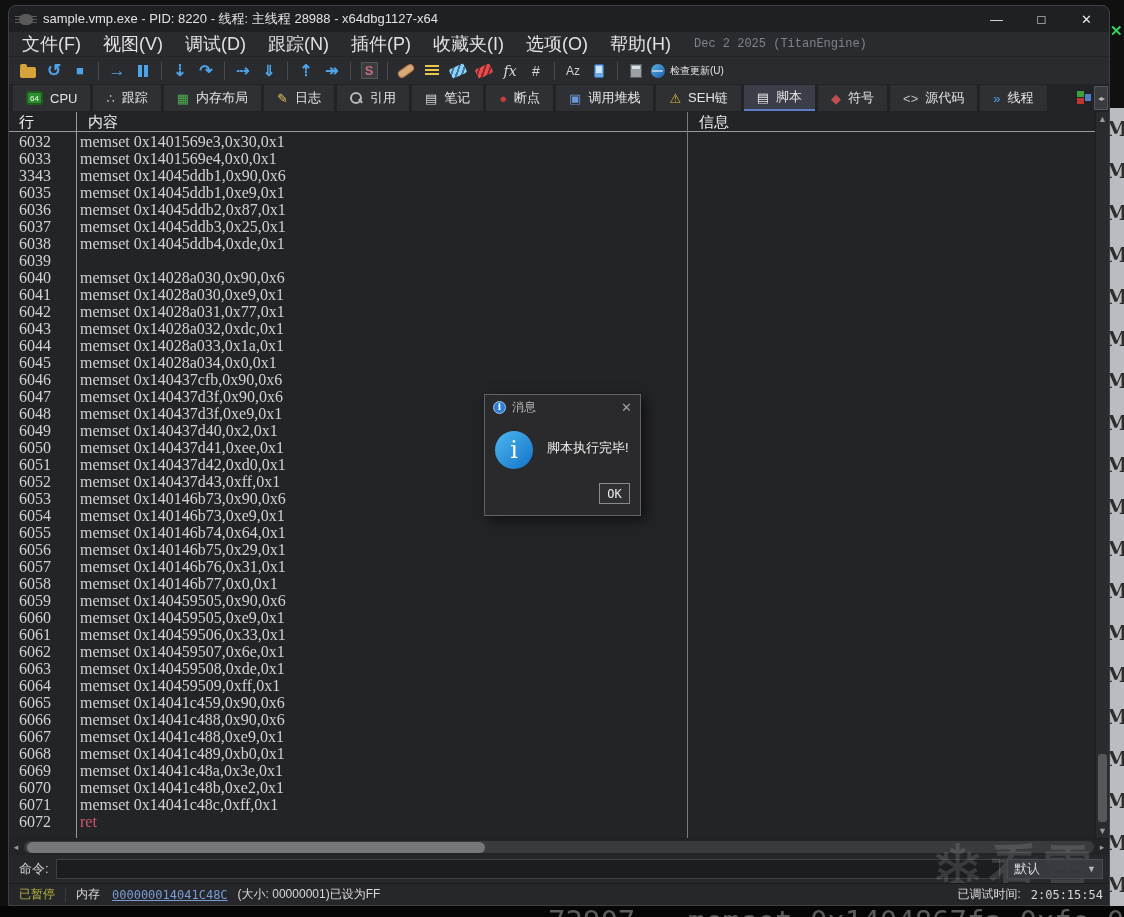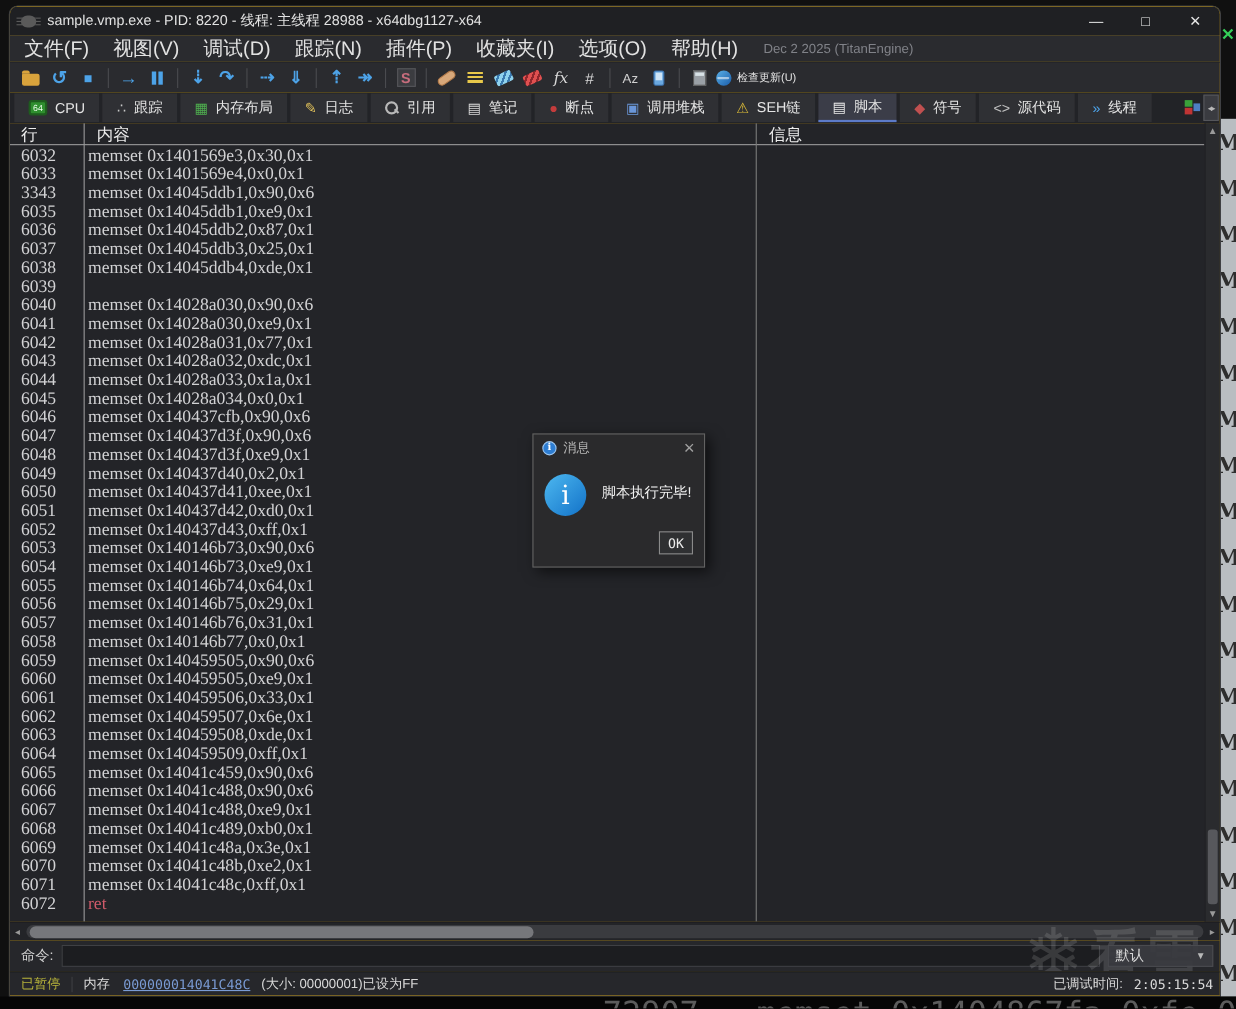--- a/index.html
+++ b/index.html
@@ -11,36 +11,36 @@
   .bg-right-strip { position:absolute; left:1110px; top:108px; width:14px; height:798px;
     background:#b9bdc1; overflow:hidden; display:flex; flex-direction:column; align-items:center;
     font-family:"DejaVu Serif", serif; font-weight:bold; font-size:20px; color:#2e2e2e; line-height:42px; }
   .bg-close { position:absolute; left:1110px; top:22px; color:#35d05a; font-size:15px; font-weight:bold; }
   .bg-bottom { position:absolute; left:0; top:906px; width:1124px; height:11px; background:#060606; overflow:hidden; }
   .bg-bottom span { position:absolute; left:548px; top:-2px; font-family:"DejaVu Sans Mono", monospace;
     font-size:29px; color:#5c5c5c; white-space:pre; }
 
   
   .mainwin { position:absolute; left:8px; top:5px; width:1102px; height:901px;
-    background:#eab308; border:1px solid #3f4043; border-radius:8px 8px 0 0;
+    background:#14532d; border:1px solid #3f4043; border-radius:8px 8px 0 0;
     display:flex; flex-direction:column; overflow:hidden; }
 
   .titlebar { height:26px; background:#1f2023; display:flex; align-items:center; padding-left:10px; flex:0 0 auto; }
   .appicon { width:14px; height:11px; background:#5a5a5a; border-radius:50% / 60%; position:relative; }
   .appicon::before, .appicon::after { content:""; position:absolute; background:#5a5a5a; height:1px; width:5px; top:2px; left:-4px;
     box-shadow:0 3px 0 #5a5a5a, 0 6px 0 #5a5a5a; }
   .appicon::after { left:auto; right:-4px; }
   .title { color:#e2e2e2; font-size:13px; margin-left:10px; white-space:nowrap; }
   .wcontrols { margin-left:auto; display:flex; height:100%; }
   .wbtn { width:45px; height:100%; display:flex; align-items:center; justify-content:center;
     color:#e8e8e8; font-size:13px; }
 
   .menubar { height:24px; background:#2a2b2f; display:flex; align-items:center; padding-left:2px; flex:0 0 auto; }
   .menu-item { color:#e2e2e2; font-size:18px; padding:0 11px; height:100%; display:flex; align-items:center; }
-  .buildinfo { color:#808288; font-family:Liberation Sans, sans-serif; font-size:12px; margin-left:12px; }
+  .buildinfo { color:#808288; font-family:Liberation Mono, monospace; font-size:12px; margin-left:12px; }
 
   .toolbar { height:28px; background:#2a2b2f; border-top:1px solid #232428; display:flex; align-items:center; padding-left:6px; flex:0 0 auto; }
   .tool { height:24px; min-width:26px; display:flex; align-items:center; justify-content:center; padding:0 2px; }
   .tsep { width:1px; height:18px; background:#4a4b4f; margin:0 5px; }
   .tglyph { line-height:1; }
   .tlabel { color:#e2e2e2; font-size:10px; margin-left:5px; }
   .ticon-folder { width:16px; height:11px; background:#d9a33c; border-radius:1px 2px 2px 2px; position:relative; margin-top:3px; }
   .ticon-folder::before { content:""; position:absolute; left:0; top:-3px; width:7px; height:3px; background:#d9a33c; border-radius:2px 2px 0 0; }
   .ticon-pause { width:10px; height:12px; border-left:4px solid #4da3e8; border-right:4px solid #4da3e8; }
   .ticon-sbadge { width:17px; height:17px; background:#3b3c40; border:1px solid #55565a; color:#c76d7d;

